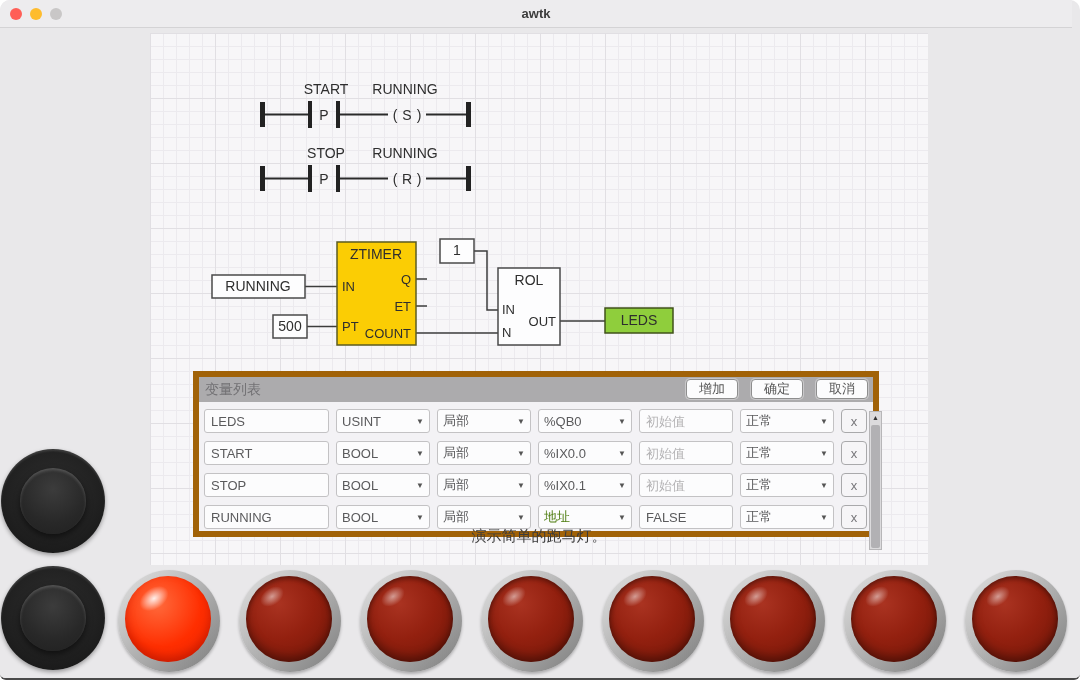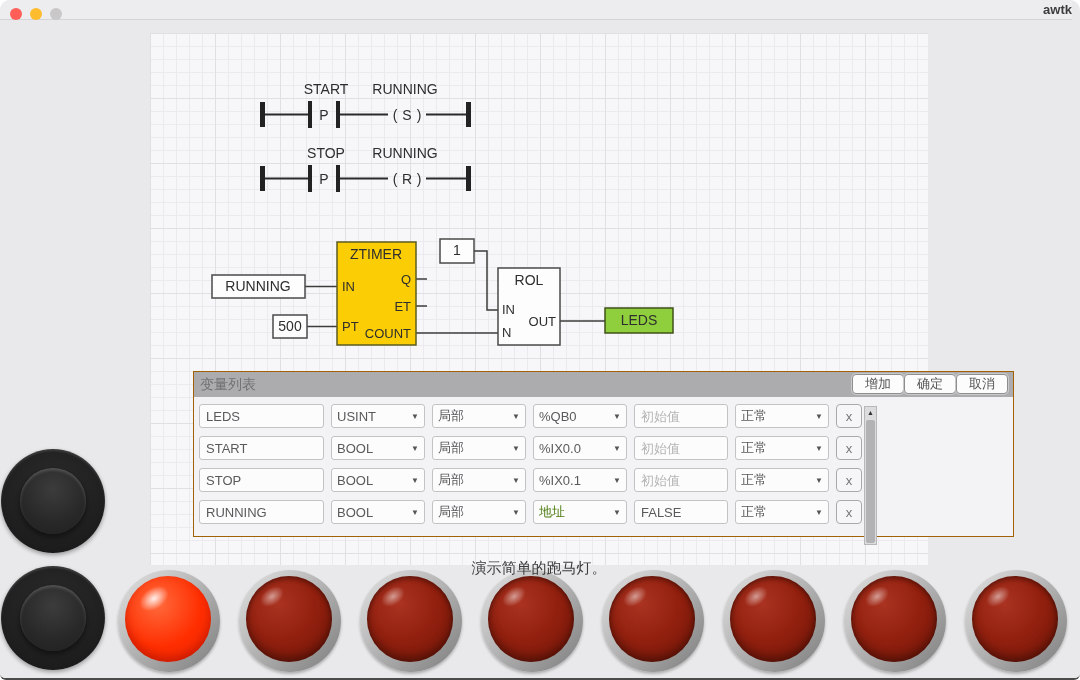--- a/index.html
+++ b/index.html
@@ -1,23 +1,23 @@
 <!DOCTYPE html>
 <html><head>
 <meta charset="utf-8">
 <style>
   * { margin:0; padding:0; box-sizing:border-box; }
   body { background:#ffffff; font-family:"Liberation Sans", sans-serif; }
   .window { position:relative; width:1080px; height:680px; background:#e9e8ea;
             border-radius:10px 10px 6px 6px; overflow:hidden;
             border-bottom:2px solid #4a4a4a; }
   
-  .titlebar { position:absolute; top:0; left:0; right:8px; height:20px;
+  .titlebar { position:absolute; top:0; left:0; right:8px; height:28px;
               background:#edecee; border-bottom:1px solid #d4d3d5;
-              display:flex; align-items:center; justify-content:flex-end; }
+              display:flex; align-items:center; justify-content:center; }
   .tl-group { position:absolute; left:10px; top:8px; display:flex; gap:8px; }
   .tl { width:12px; height:12px; border-radius:50%; display:inline-block; }
   .wtitle { font-size:13px; font-weight:bold; color:#3c3c3c; }
   
   .content { position:absolute; top:28px; left:0; right:0; bottom:0; background:#e9e8ea; }
   .canvas { position:absolute; left:150px; top:5px; width:778px; height:532px;
     background:
       linear-gradient(to right, #e1dfe3 1px, transparent 1px) 0 0 / 65px 65px,
       linear-gradient(to bottom, #e1dfe3 1px, transparent 1px) 0 0 / 65px 65px,
       linear-gradient(to right, #eceaee 1px, transparent 1px) 0 0 / 13px 13px,
@@ -27,25 +27,25 @@
   .lt  { font-size:14px; fill:#2e2e2e; }
   .bl  { font-size:13px; fill:#2e2e2e; }
   .mid { text-anchor:middle; }
   .end { text-anchor:end; }
   .rail { fill:#222; }
   .bar  { fill:#222; }
   .wire2 { stroke:#2a2a2a; stroke-width:2; }
   .wire  { stroke:#3c3c3c; stroke-width:1.5; fill:none; }
   .box   { fill:#fdfdfe; stroke:#4a4a4a; stroke-width:1.5; }
   
-  .vpanel { position:absolute; left:193px; top:343px; width:821px; height:166px;
-            background:#f3f2f5; border:1px solid #a16207; }
+  .vpanel { position:absolute; left:193px; top:343px; width:686px; height:166px;
+            background:#f3f2f5; border:6px solid #a16207; }
   .vheader { position:relative; height:25px; background:#acabad; display:flex; align-items:center; }
   .vtitle { margin-left:6px; font-size:14px; color:#727174; }
-  .vbtns { position:absolute; right:5px; top:2px; display:flex; gap:0; }
+  .vbtns { position:absolute; right:5px; top:2px; display:flex; gap:13px; }
   .vbtn { width:52px; height:20px; background:#fcfcfd; border:1px solid #8e8e8e;
           border-radius:4px; font-size:13px; color:#555; font-family:"Liberation Sans",sans-serif;
           box-shadow:0 0 0 1px #c9c8ca; cursor:pointer; }
   .vbody { position:relative; height:141px; }
   .vrow { display:flex; gap:7px; margin:8px 0 0 5px; height:24px; }
   .vrow:first-child { margin-top:7px; }
   .vfield { height:24px; background:#fcfcfd; border:1px solid #c3c2c4; border-radius:3px;
             font-size:13px; color:#5a5a5c; }
   input.vfield { padding:0 6px; font-family:"Liberation Sans",sans-serif; outline:none; }
   input.vfield::placeholder { color:#b4b3b5; }
@@ -59,21 +59,21 @@
   .vdel { width:26px; height:24px; background:#f6f5f7; border:1px solid #a9a9ab;
           border-radius:4px; font-size:13px; color:#77767a; cursor:pointer;
           font-family:"Liberation Sans",sans-serif; }
   .vscroll { position:absolute; left:670px; top:2px; width:13px; height:139px;
              background:#dcdbdd; border:1px solid #b7b6b8; }
   .vscroll-arrow { height:12px; text-align:center; font-size:7px; color:#333; line-height:12px; }
   .vscroll-thumb { position:absolute; left:1px; right:1px; top:13px; bottom:1px;
                    background:#b2b1b4; border-radius:2px; }
   
   .descr { position:absolute; left:150px; top:499px; width:778px; text-align:center;
-           font-size:15px; color:#3b3b3b; z-index:3;margin-top:32px; }
+           font-size:15px; color:#3b3b3b; z-index:3; }
   
   .pushbtn { position:absolute; width:104px; height:104px; border-radius:50%;
              background:radial-gradient(circle at 50% 40%, #2e2e2e 0%, #212121 55%, #141414 100%);
              box-shadow:inset 0 2px 2px rgba(255,255,255,0.12), 0 2px 4px rgba(0,0,0,0.35);
              cursor:pointer; }
   .pushbtn::after { content:''; position:absolute; left:19px; top:19px; width:66px; height:66px;
              border-radius:50%;
              background:radial-gradient(circle at 50% 32%, #3c3c3c 0%, #282828 60%, #202020 100%);
              box-shadow:inset 0 2px 3px rgba(255,255,255,0.18), 0 3px 6px rgba(0,0,0,0.55); }
   .led { position:absolute; top:542px; width:102px; height:102px; border-radius:50%;

